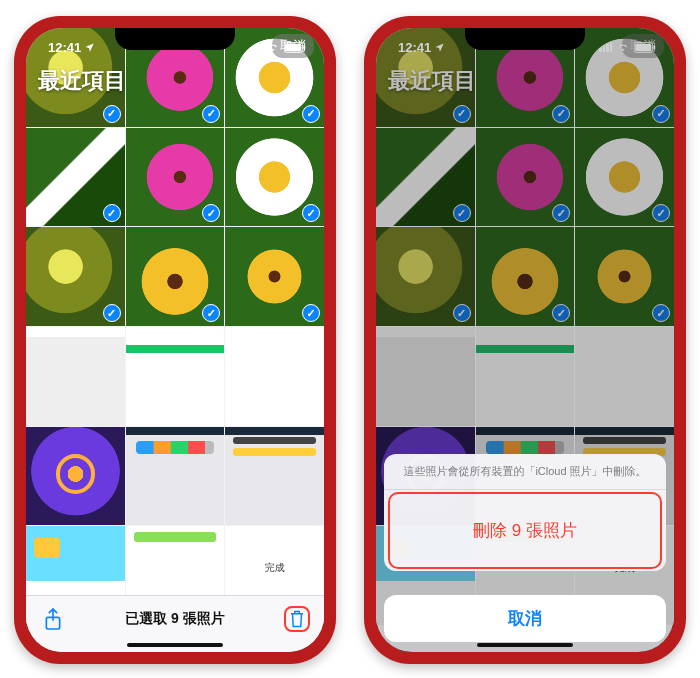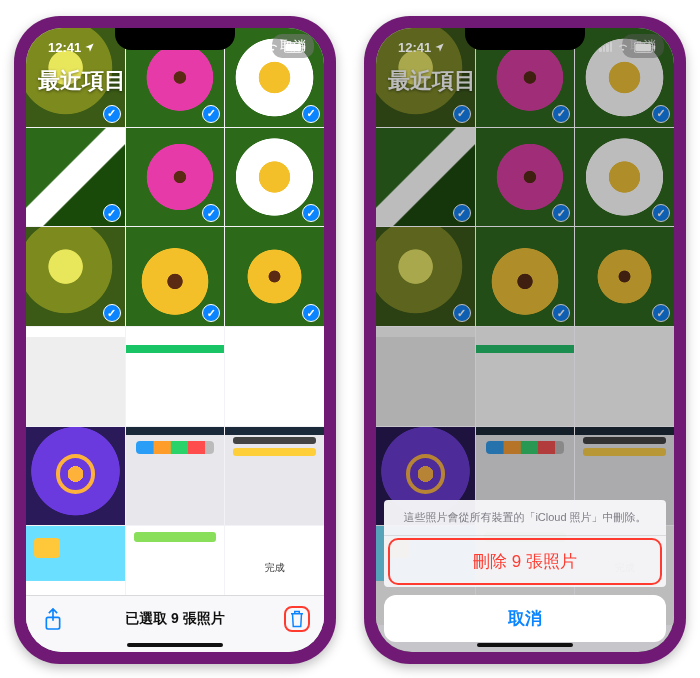--- a/index.html
+++ b/index.html
@@ -10,21 +10,21 @@
     height: 678px;
     display: flex;
     justify-content: center;
     align-items: flex-start;
     gap: 28px;
     padding-top: 16px;
   }
   .phone {
     width: 322px;
     height: 648px;
-    background: #701a75;
+    background: #b91c1c;
     border-radius: 46px;
     padding: 12px;
     position: relative;
     box-shadow: 0 4px 12px rgba(0,0,0,0.25);
   }
   .screen {
     width: 100%;
     height: 100%;
     background: #000;
     border-radius: 36px;
@@ -198,23 +198,23 @@
     background: rgba(0,0,0,0.18);
     z-index: 55;
   }
   .sheet {
     position: absolute;
     left: 8px; right: 8px; bottom: 10px;
     z-index: 60;
   }
   .sheet-group {
     background: rgba(245,245,248,0.97);
-    border-radius: 4px;
+    border-radius: 12px;
     overflow: hidden;
-    margin-bottom: 8px;
+    margin-bottom: 24px;
   }
   .sheet-msg {
     font-size: 11px;
     color: #7c7c82;
     text-align: center;
     padding: 10px 12px;
     border-bottom: 0.5px solid rgba(0,0,0,0.1);
   }
   .sheet-btn {
     text-align: center;
@@ -228,21 +228,21 @@
     text-align: center;
     padding: 12px 10px;
     font-size: 17px;
     color: #0a84ff;
     font-weight: 600;
   }
   .hl-wide {
     border: 2.5px solid #ff3b30;
     border-radius: 10px;
     margin: 2px 4px;
-    padding: 10px 8px;
+    padding: 25px 8px;
   }
   .dimmed .grid, .dimmed .hdr-overlay { filter: brightness(0.9) saturate(0.9); }
 </style>
 </head>
 <body>
 
 <div class="phone">
   <div class="screen">
     <div class="notch"></div>
 

